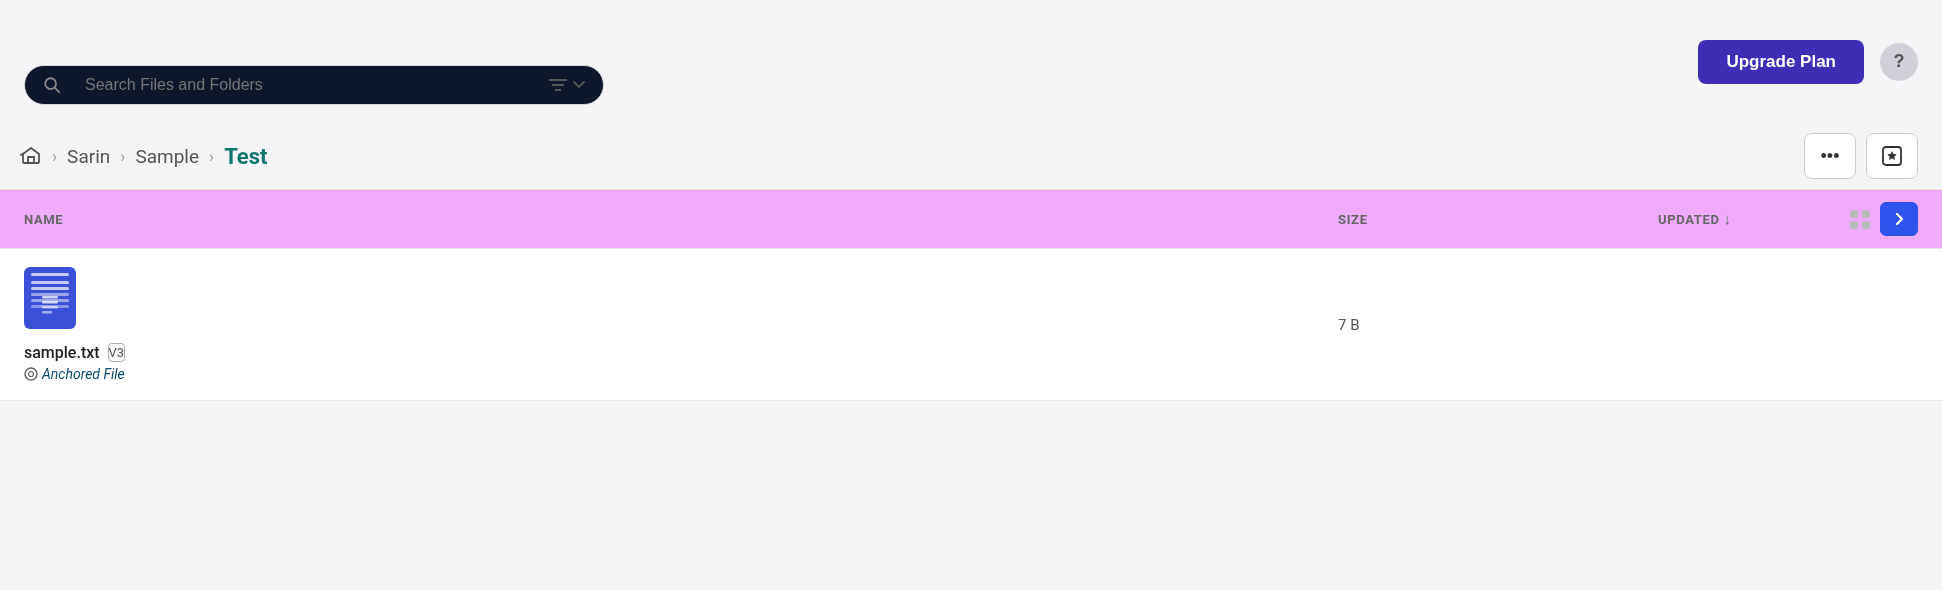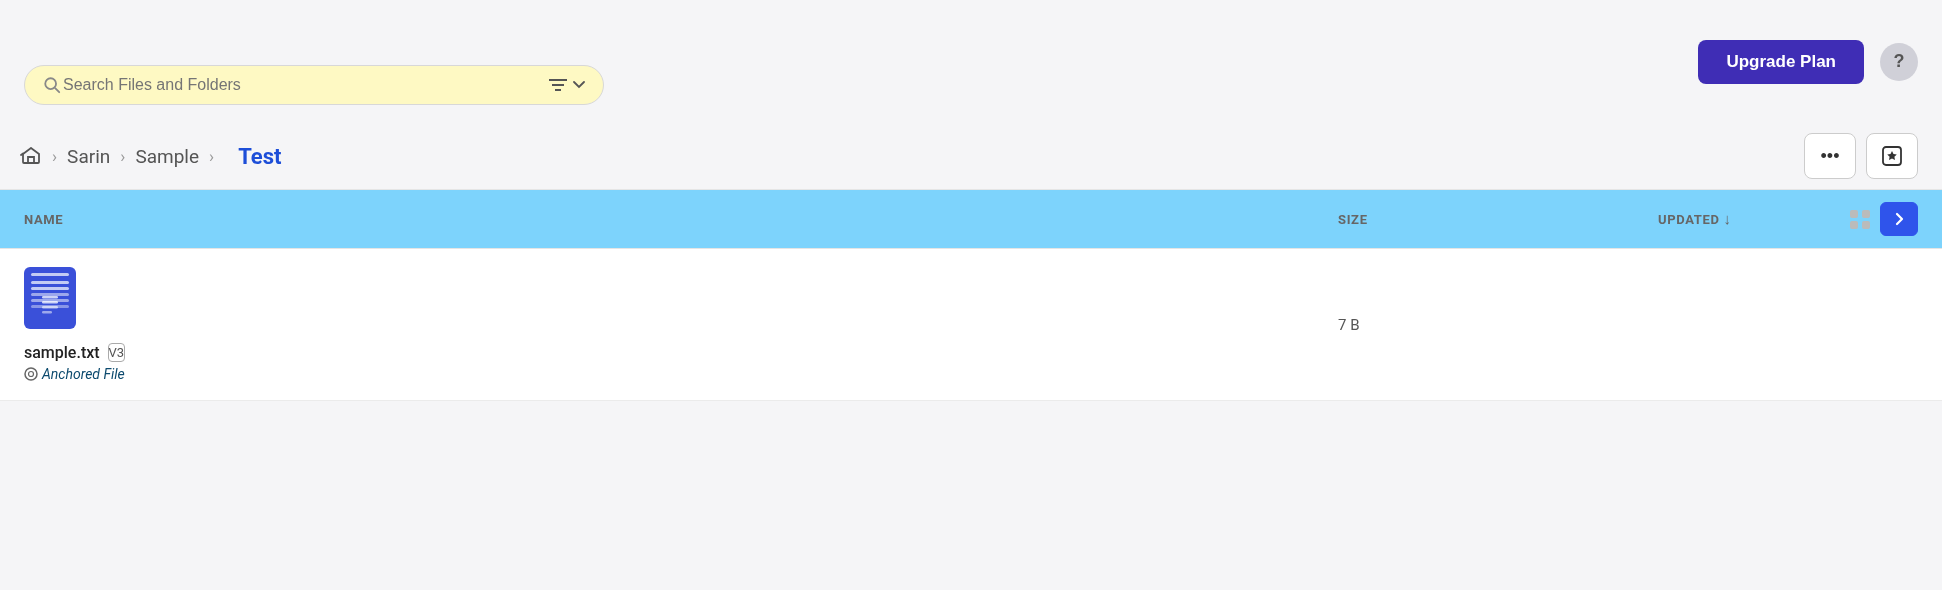--- a/index.html
+++ b/index.html
@@ -14,26 +14,26 @@
       display: flex;
       align-items: center;
       padding: 18px 24px;
       gap: 16px;
       background: #f5f5f7;
     }
 
     .search-box {
       display: flex;
       align-items: center;
-      background: #fef9c3;
+      background: #0f172a;
       border: 1.5px solid #d8d8d8;
       border-radius: 30px;
       padding: 10px 18px;
       flex: 0 0 580px;
-      gap: 2px;
+      gap: 24px;
       margin-top: 47px;
     }
 
     .search-box input {
       border: none;
       outline: none;
       font-size: 16px;
       color: #888;
       background: transparent;
       width: 100%;
@@ -115,24 +115,23 @@
       margin: 0 4px;
     }
 
     .breadcrumb-item {
       color: #555;
       font-size: 19px;
       font-weight: 400;
     }
 
     .breadcrumb-current {
-      color: #1d4ed8;
+      color: #0f766e;
       font-size: 22px;
       font-weight: 700;
-      margin-left: 14px;
     }
 
     .breadcrumb-actions {
       display: flex;
       align-items: center;
       gap: 10px;
     }
 
     .action-btn {
       width: 52px;
@@ -160,21 +159,21 @@
       background: #fff;
       margin: 0 0 0 0;
       border-top: 1px solid #e5e5e5;
     }
 
     .table-header {
       display: grid;
       grid-template-columns: 1fr 320px 180px 80px;
       padding: 12px 24px;
       border-bottom: 1px solid #e5e5e5;
-      background: #7dd3fc;
+      background: #f0abfc;
     }
 
     .col-header {
       font-size: 13px;
       font-weight: 700;
       color: #666;
       letter-spacing: 0.05em;
       text-transform: uppercase;
       display: flex;
       align-items: center;

